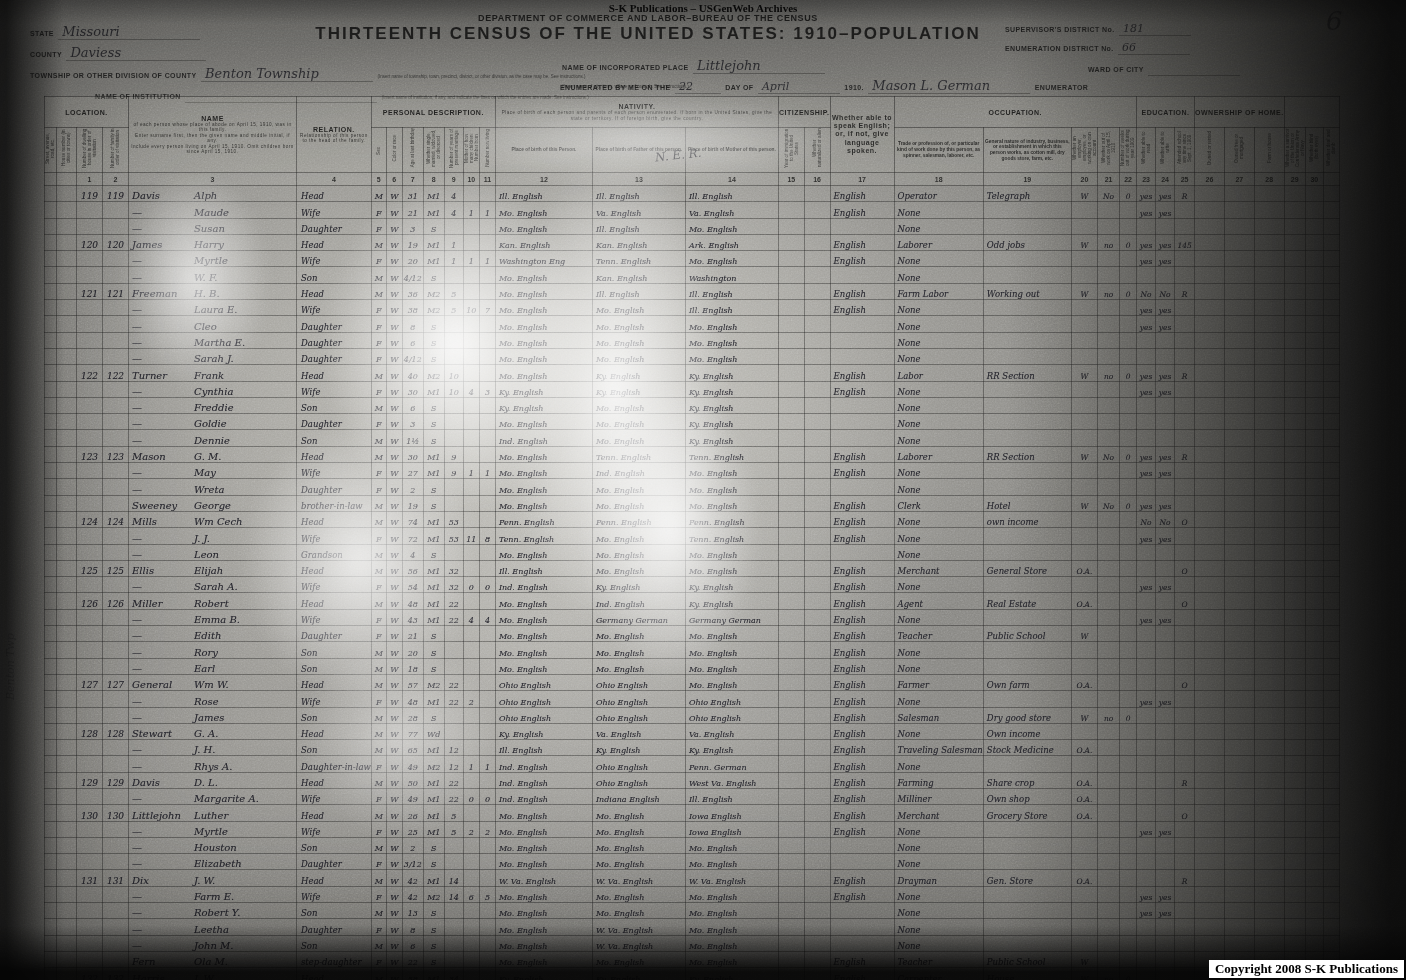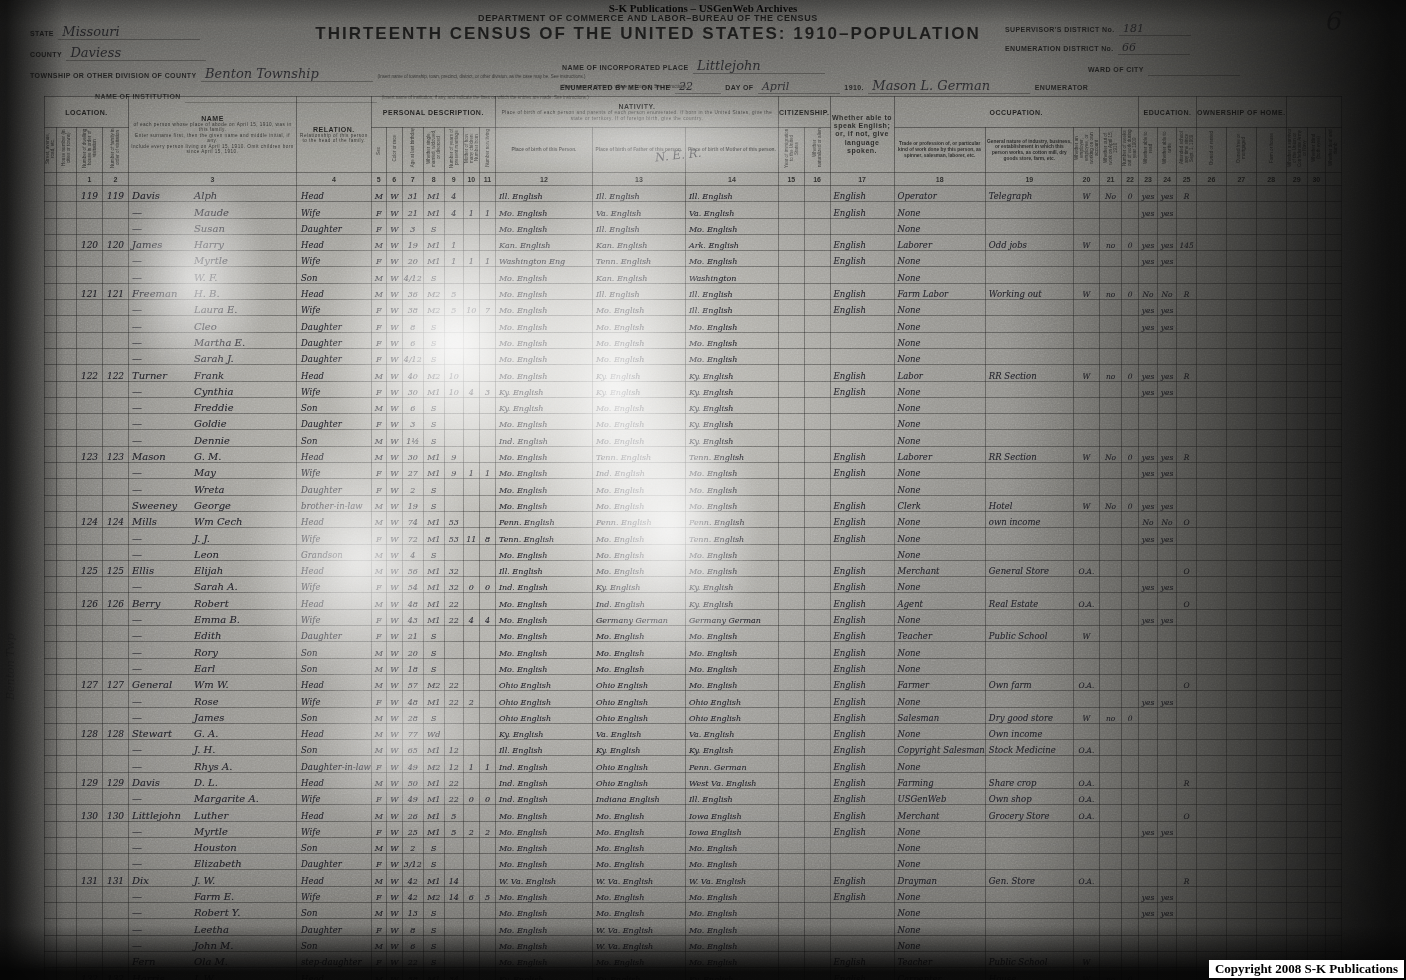--- a/index.html
+++ b/index.html
@@ -1164,21 +1164,21 @@
             <td class=""></td>
             <td class=""></td>
             <td class=""></td>
             <td class=""></td>
           </tr>
           <tr>
             <td></td>
             <td></td>
             <td class="c-num hw">126</td>
             <td class="c-num hw">126</td>
-            <td class="c-name hw"><span class="sur">Berry</span><span>Robert</span></td>
+            <td class="c-name hw"><span class="sur">Miller</span><span>Robert</span></td>
             <td class="c-rel hw">Head</td>
             <td class="c-tiny hw">M</td>
             <td class="c-tiny hw">W</td>
             <td class="c-tiny hw">48</td>
             <td class="c-tiny hw">M1</td>
             <td class="c-tiny hw">22</td>
             <td class="c-tiny hw"></td>
             <td class="c-tiny hw"></td>
             <td class="c-pob hw">Mo. English</td>
             <td class="c-pob hw">Ind. English</td>
@@ -1494,21 +1494,21 @@
             <td class="c-tiny hw">M1</td>
             <td class="c-tiny hw">12</td>
             <td class="c-tiny hw"></td>
             <td class="c-tiny hw"></td>
             <td class="c-pob hw">Ill. English</td>
             <td class="c-pob hw">Ky. English</td>
             <td class="c-pob hw">Ky. English</td>
             <td class=""></td>
             <td class=""></td>
             <td class="c-occ hw">English</td>
-            <td class="c-occ hw">Copyright Salesman</td>
+            <td class="c-occ hw">Traveling Salesman</td>
             <td class="c-occ hw">Stock Medicine</td>
             <td class="c-mark hw">O.A.</td>
             <td class="c-mark hw"></td>
             <td class="c-mark hw"></td>
             <td class="c-mark hw"></td>
             <td class="c-mark hw"></td>
             <td class="c-mark hw"></td>
             <td class=""></td>
             <td class=""></td>
             <td class=""></td>
@@ -1599,21 +1599,21 @@
             <td class="c-tiny hw">M1</td>
             <td class="c-tiny hw">22</td>
             <td class="c-tiny hw">0</td>
             <td class="c-tiny hw">0</td>
             <td class="c-pob hw">Ind. English</td>
             <td class="c-pob hw">Indiana English</td>
             <td class="c-pob hw">Ill. English</td>
             <td class=""></td>
             <td class=""></td>
             <td class="c-occ hw">English</td>
-            <td class="c-occ hw">USGenWeb</td>
+            <td class="c-occ hw">Milliner</td>
             <td class="c-occ hw">Own shop</td>
             <td class="c-mark hw">O.A.</td>
             <td class="c-mark hw"></td>
             <td class="c-mark hw"></td>
             <td class="c-mark hw"></td>
             <td class="c-mark hw"></td>
             <td class="c-mark hw"></td>
             <td class=""></td>
             <td class=""></td>
             <td class=""></td>

